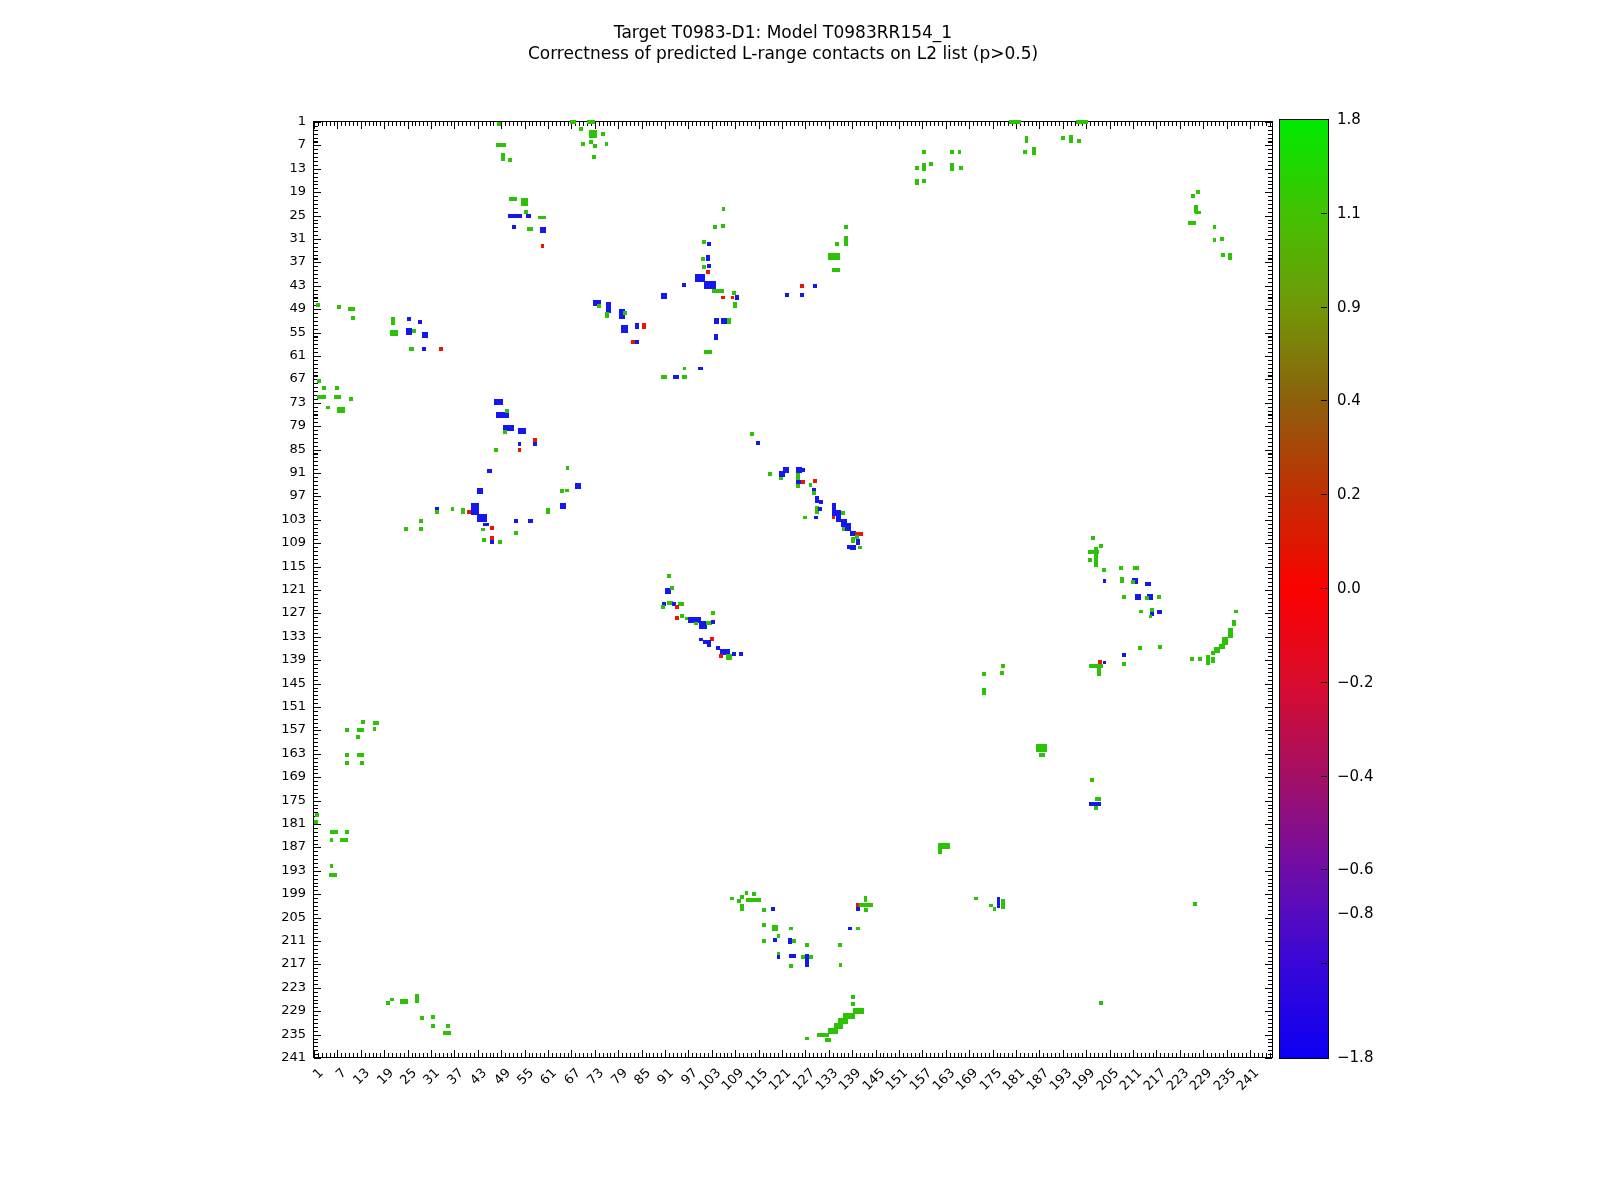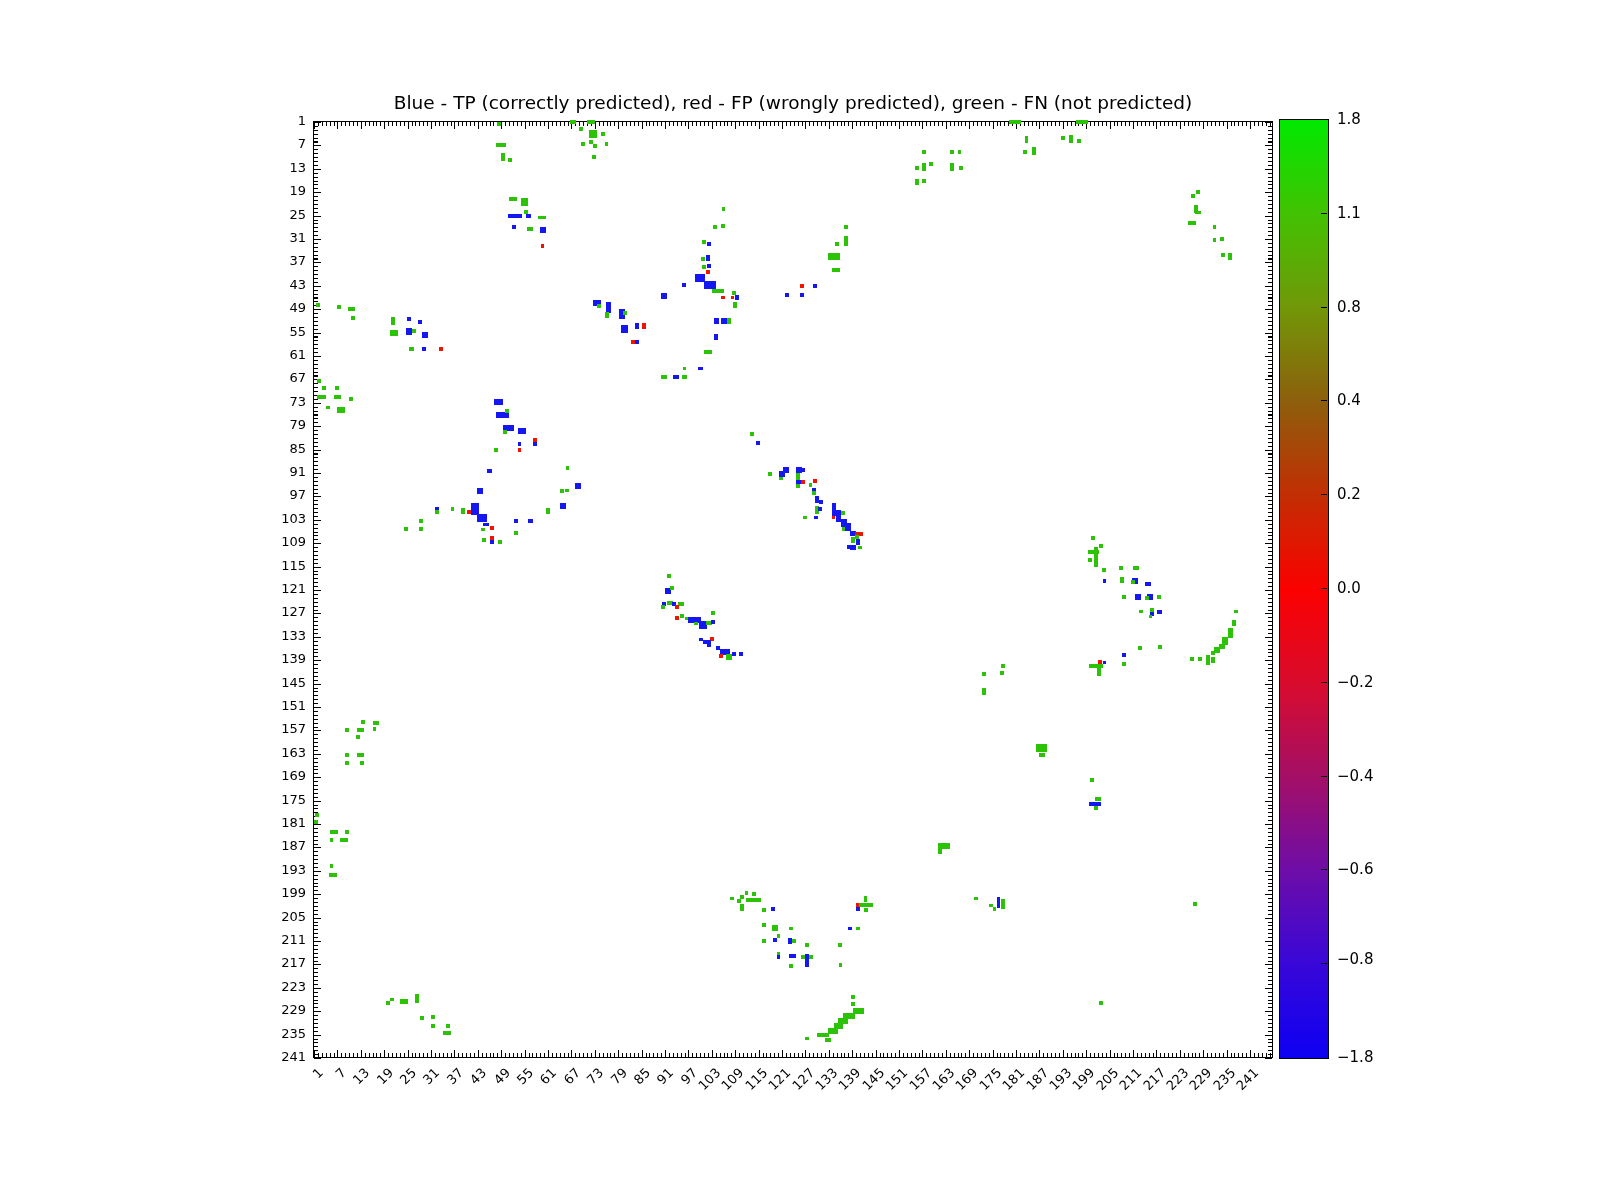--- a/index.html
+++ b/index.html
@@ -28,21 +28,24 @@
   .pt{position:absolute;}
   #colorbar{position:absolute;left:1279px;top:119px;width:50px;height:940px;
     box-sizing:border-box;border:1px solid #000;}
   .cbtick{position:absolute;height:1px;width:6px;background:#000;}
   .cblab{position:absolute;left:1337px;font-size:15px;color:#000;}
 </style>
 </head>
 <body>
 
 <div id="figure">
-  <div class="axtitle">Blue - TP (correctly predicted), red - FP (wrongly predicted), green - FN (not predicted)</div>
+  <div class="suptitle">
+    <div>Target T0983-D1: Model T0983RR154_1</div>
+    <div>Correctness of predicted L-range contacts on L2 list (p&gt;0.5)</div>
+  </div>
 
   <div id="plot">
     <div class="tickstrip ts-top"></div>
     <div class="tickstrip ts-bottom"></div>
     <div class="tickstrip ts-left"></div>
     <div class="tickstrip ts-right"></div>
   <div class="majtick" style="left: 0px; top: 0px; width: 1px; height: 7px;"></div>
       <div class="majtick" style="left: 0px; bottom: 0px; width: 1px; height: 7px;"></div>
       <div class="majtick" style="top: 0px; left: 0px; width: 7px; height: 1px;"></div>
       <div class="majtick" style="top: 0px; right: 0px; width: 7px; height: 1px;"></div>
@@ -746,23 +749,23 @@
       <div class="cbtick" style="right: 1px; top: 374.2px;"></div>
       <div class="cbtick" style="right: 1px; top: 468px;"></div>
       <div class="cbtick" style="right: 1px; top: 561.8px;"></div>
       <div class="cbtick" style="right: 1px; top: 655.6px;"></div>
       <div class="cbtick" style="right: 1px; top: 749.4px;"></div>
       <div class="cbtick" style="right: 1px; top: 843.2px;"></div>
     </div>
   <div id="cblabels">
       <div class="cblab" style="top: 110px;">1.8</div>
       <div class="cblab" style="top: 203.8px;">1.1</div>
-      <div class="cblab" style="top: 297.6px;">0.8</div>
+      <div class="cblab" style="top: 297.6px;">0.9</div>
       <div class="cblab" style="top: 391.4px;">0.4</div>
       <div class="cblab" style="top: 485.2px;">0.2</div>
       <div class="cblab" style="top: 579px;">0.0</div>
       <div class="cblab" style="top: 672.8px;">−0.2</div>
       <div class="cblab" style="top: 766.6px;">−0.4</div>
       <div class="cblab" style="top: 860.4px;">−0.6</div>
-      <div class="cblab" style="top: 950px;">−0.8</div>
+      <div class="cblab" style="top: 904px;">−0.8</div>
       <div class="cblab" style="top: 1048px;">−1.8</div>
     </div>
 </div>
 
 </body></html>

